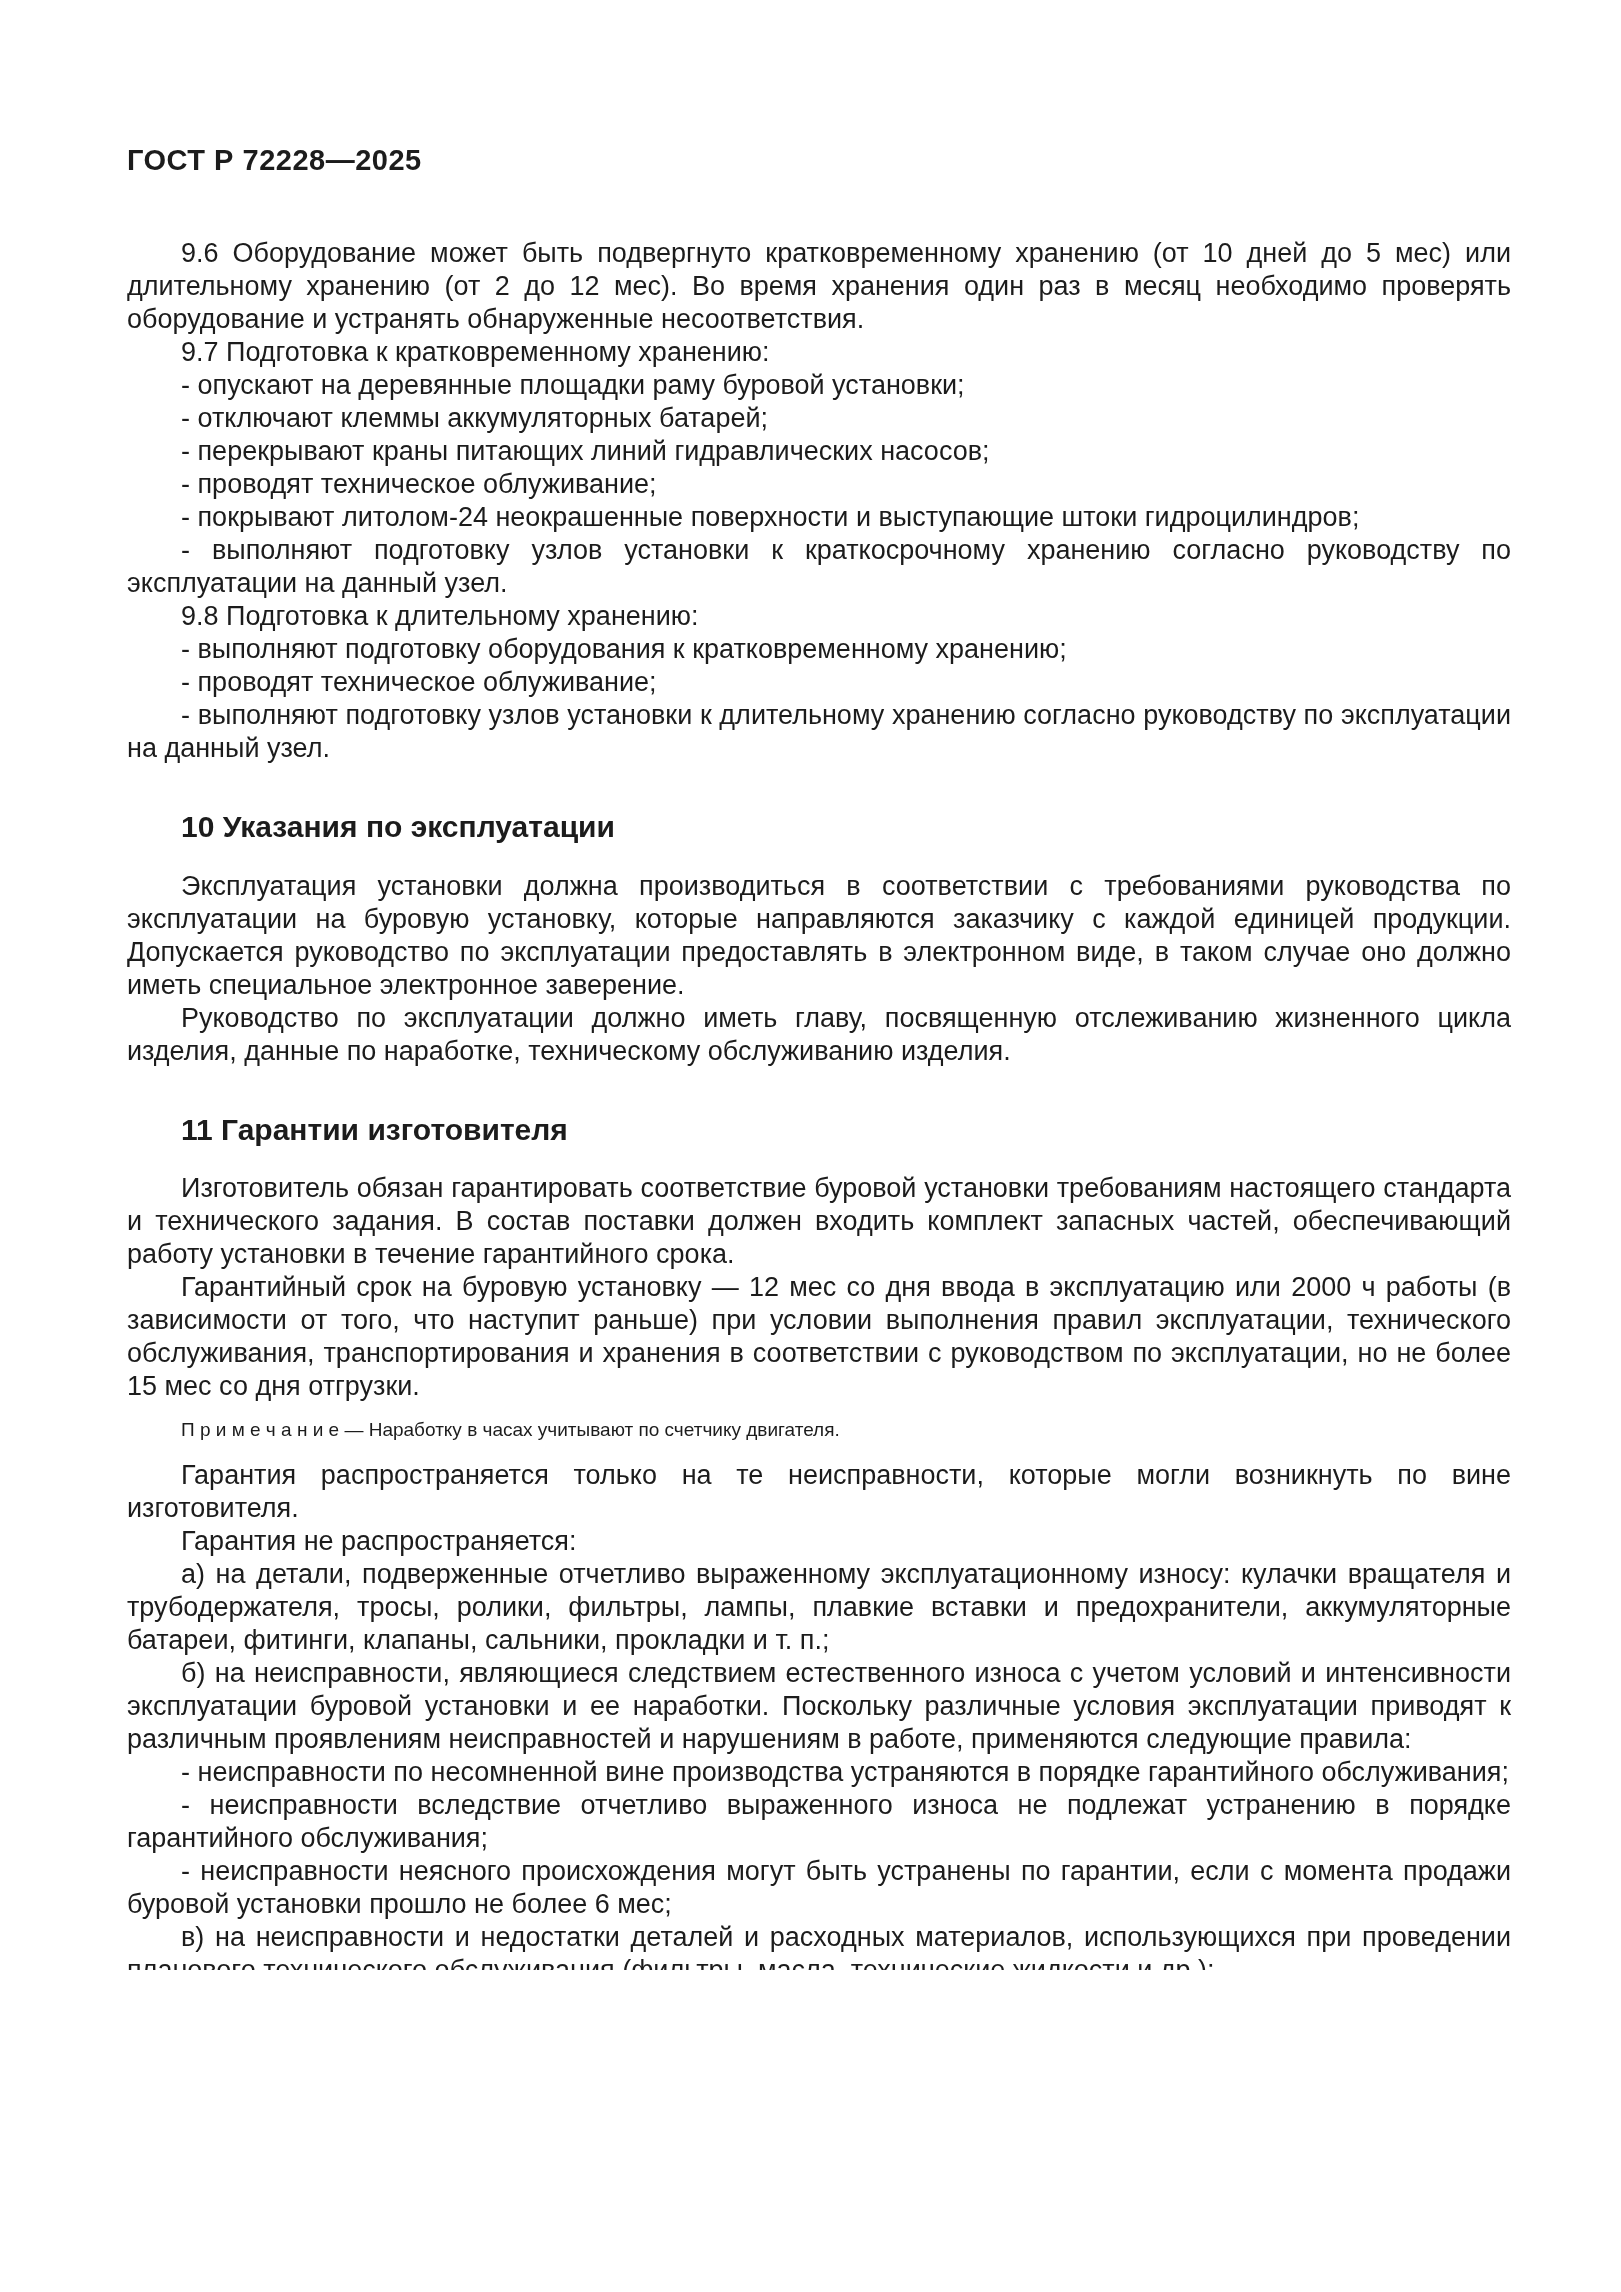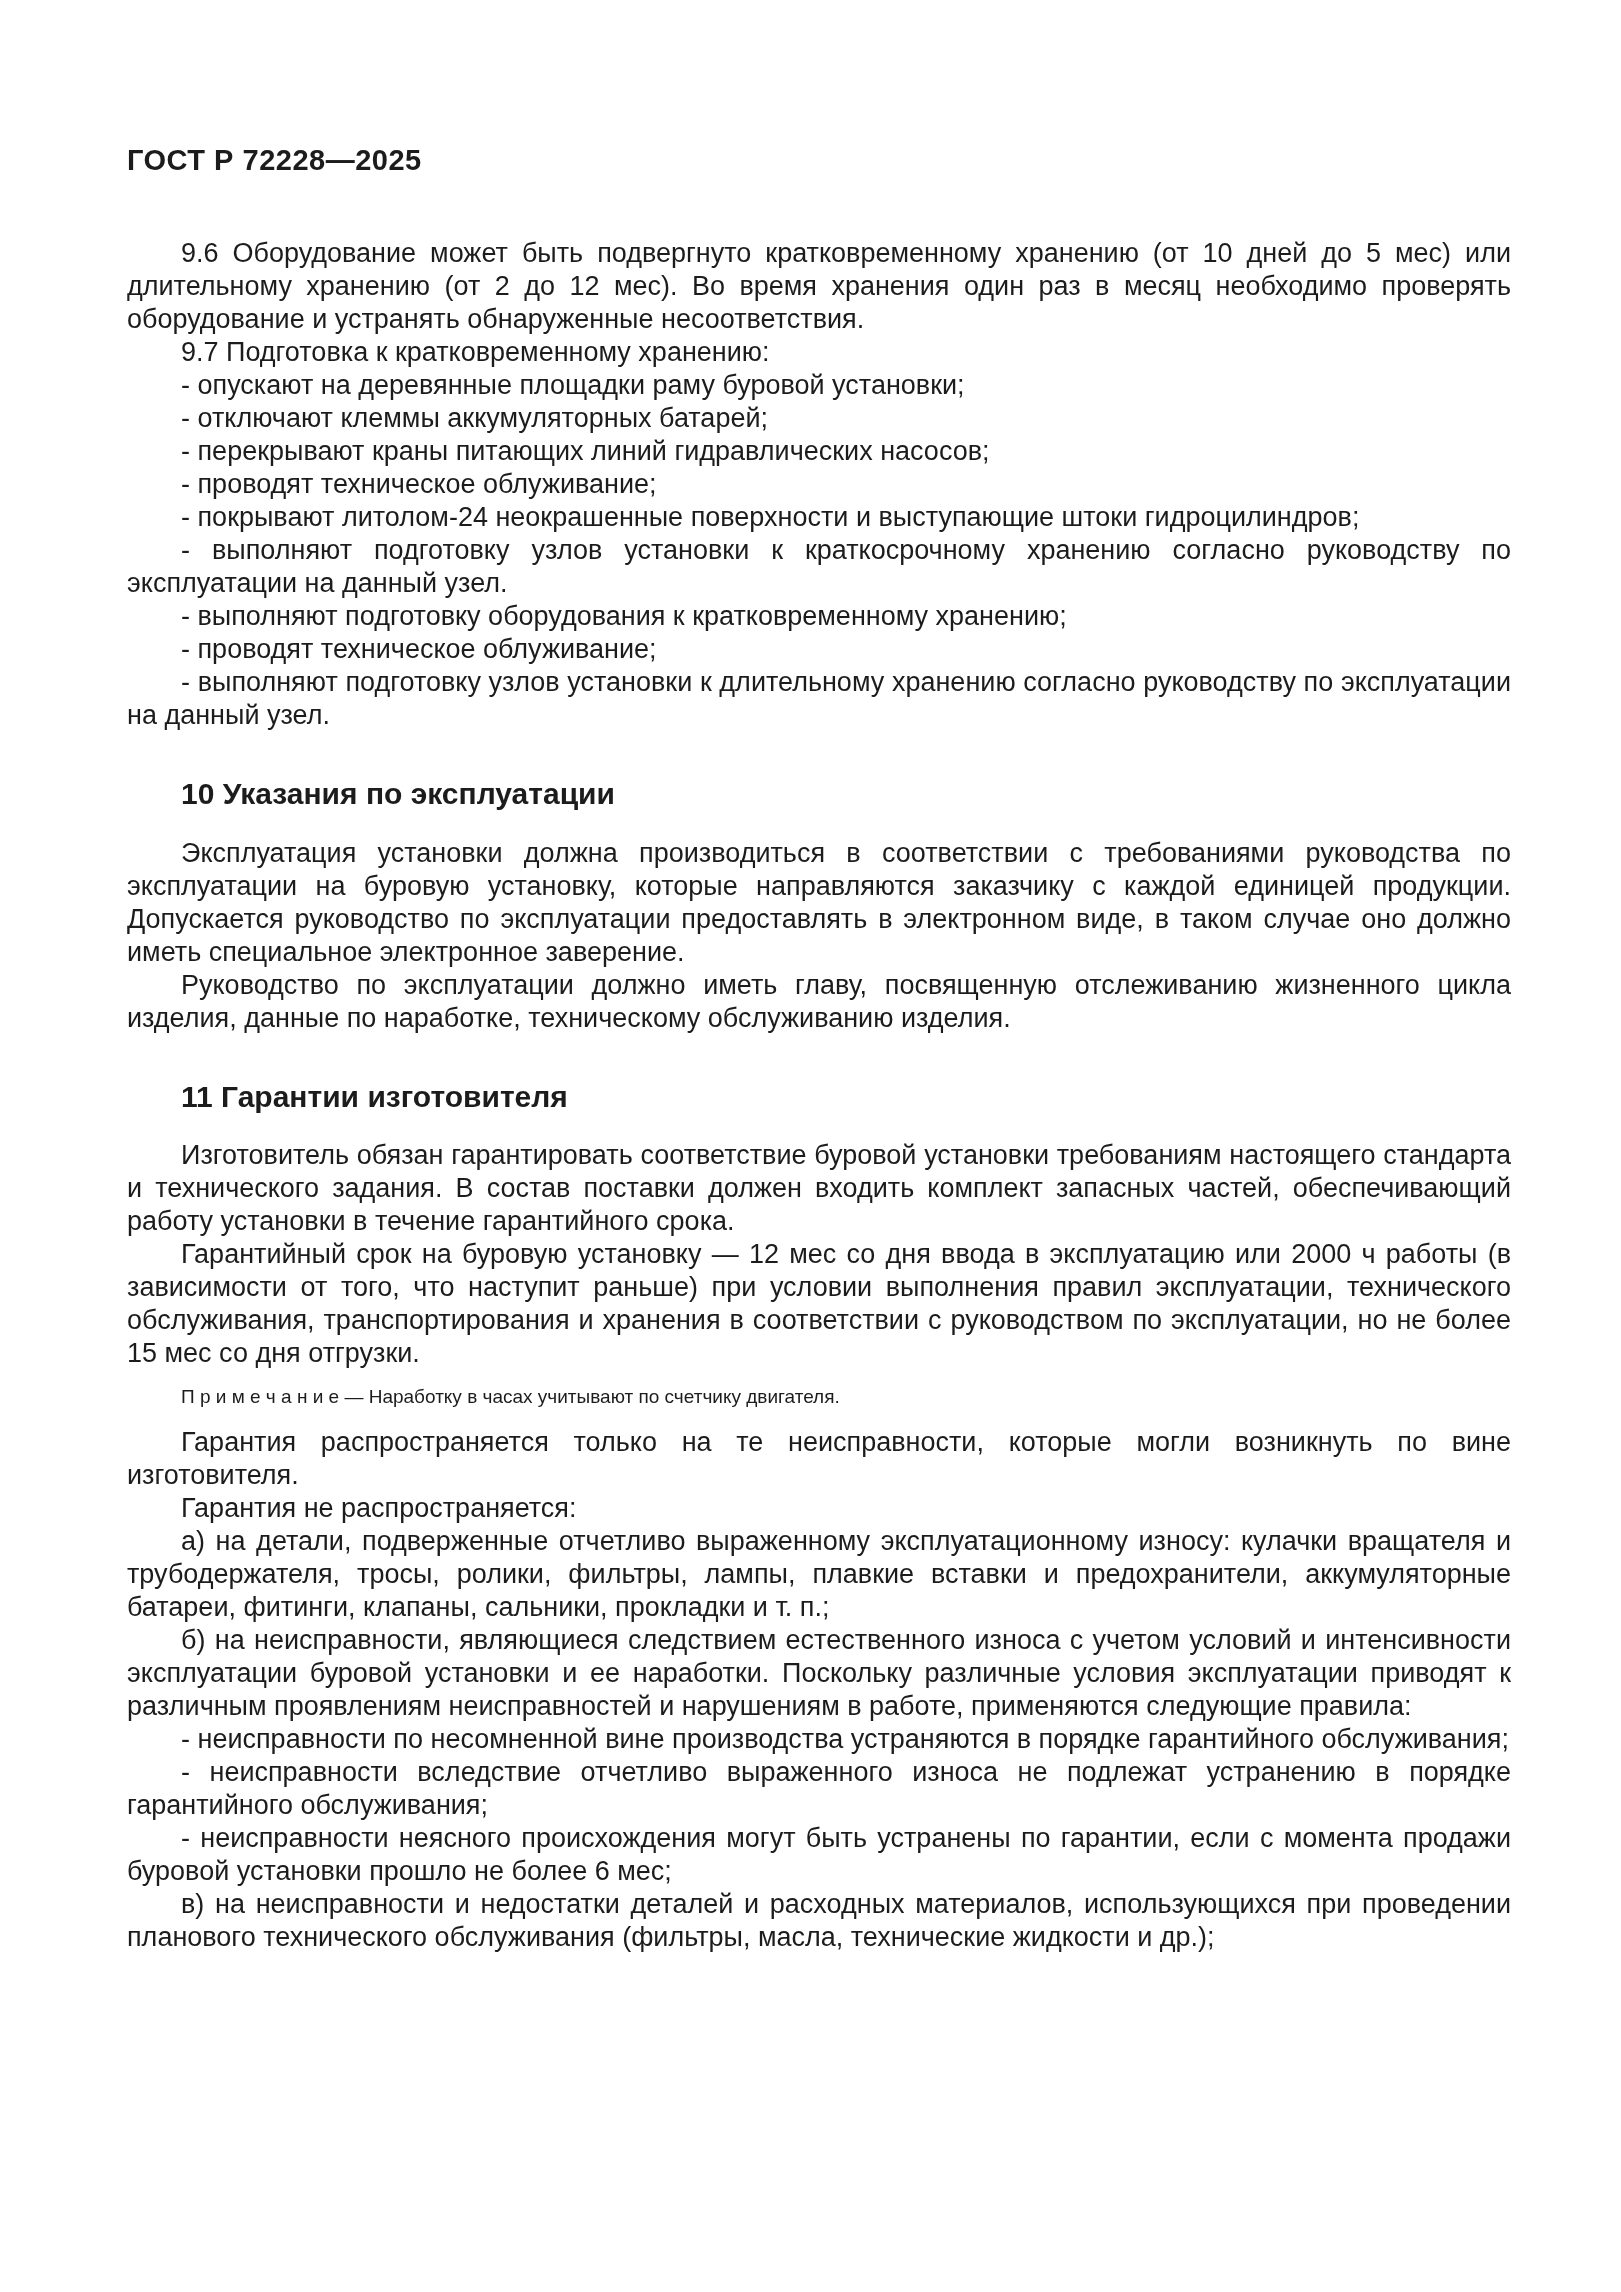--- a/index.html
+++ b/index.html
@@ -66,20 +66,21 @@
     <div class="doc-code">ГОСТ Р 72228—2025</div>
     <div>
         <p class="blk p">9.6 Оборудование может быть подвергнуто кратковременному хранению (от 10 дней до 5 мес) или длительному хранению (от 2 до 12 мес). Во время хранения один раз в месяц необходимо проверять оборудование и устранять обнаруженные несоответствия.</p>
         <p class="blk p">9.7 Подготовка к кратковременному хранению:</p>
         <p class="blk li">- опускают на деревянные площадки раму буровой установки;</p>
         <p class="blk li">- отключают клеммы аккумуляторных батарей;</p>
         <p class="blk li">- перекрывают краны питающих линий гидравлических насосов;</p>
         <p class="blk li">- проводят техническое облуживание;</p>
         <p class="blk li">- покрывают литолом-24 неокрашенные поверхности и выступающие штоки гидроцилиндров;</p>
         <p class="blk li">- выполняют подготовку узлов установки к краткосрочному хранению согласно руководству по эксплуатации на данный узел.</p>
+        <p class="blk p">9.8 Подготовка к длительному хранению:</p>
         <p class="blk li">- выполняют подготовку оборудования к кратковременному хранению;</p>
         <p class="blk li">- проводят техническое облуживание;</p>
         <p class="blk li">- выполняют подготовку узлов установки к длительному хранению согласно руководству по эксплуатации на данный узел.</p>
         <h2 class="blk h2">10 Указания по эксплуатации</h2>
         <p class="blk p">Эксплуатация установки должна производиться в соответствии с требованиями руководства по эксплуатации на буровую установку, которые направляются заказчику с каждой единицей продукции. Допускается руководство по эксплуатации предоставлять в электронном виде, в таком случае оно должно иметь специальное электронное заверение.</p>
         <p class="blk p">Руководство по эксплуатации должно иметь главу, посвященную отслеживанию жизненного цикла изделия, данные по наработке, техническому обслуживанию изделия.</p>
         <h2 class="blk h2">11 Гарантии изготовителя</h2>
         <p class="blk p">Изготовитель обязан гарантировать соответствие буровой установки требованиям настоящего стандарта и технического задания. В состав поставки должен входить комплект запасных частей, обеспечивающий работу установки в течение гарантийного срока.</p>
         <p class="blk p">Гарантийный срок на буровую установку — 12 мес со дня ввода в эксплуатацию или 2000 ч работы (в зависимости от того, что наступит раньше) при условии выполнения правил эксплуатации, технического обслуживания, транспортирования и хранения в соответствии с руководством по эксплуатации, но не более 15 мес со дня отгрузки.</p>
         <p class="blk note">П р и м е ч а н и е — Наработку в часах учитывают по счетчику двигателя.</p>

